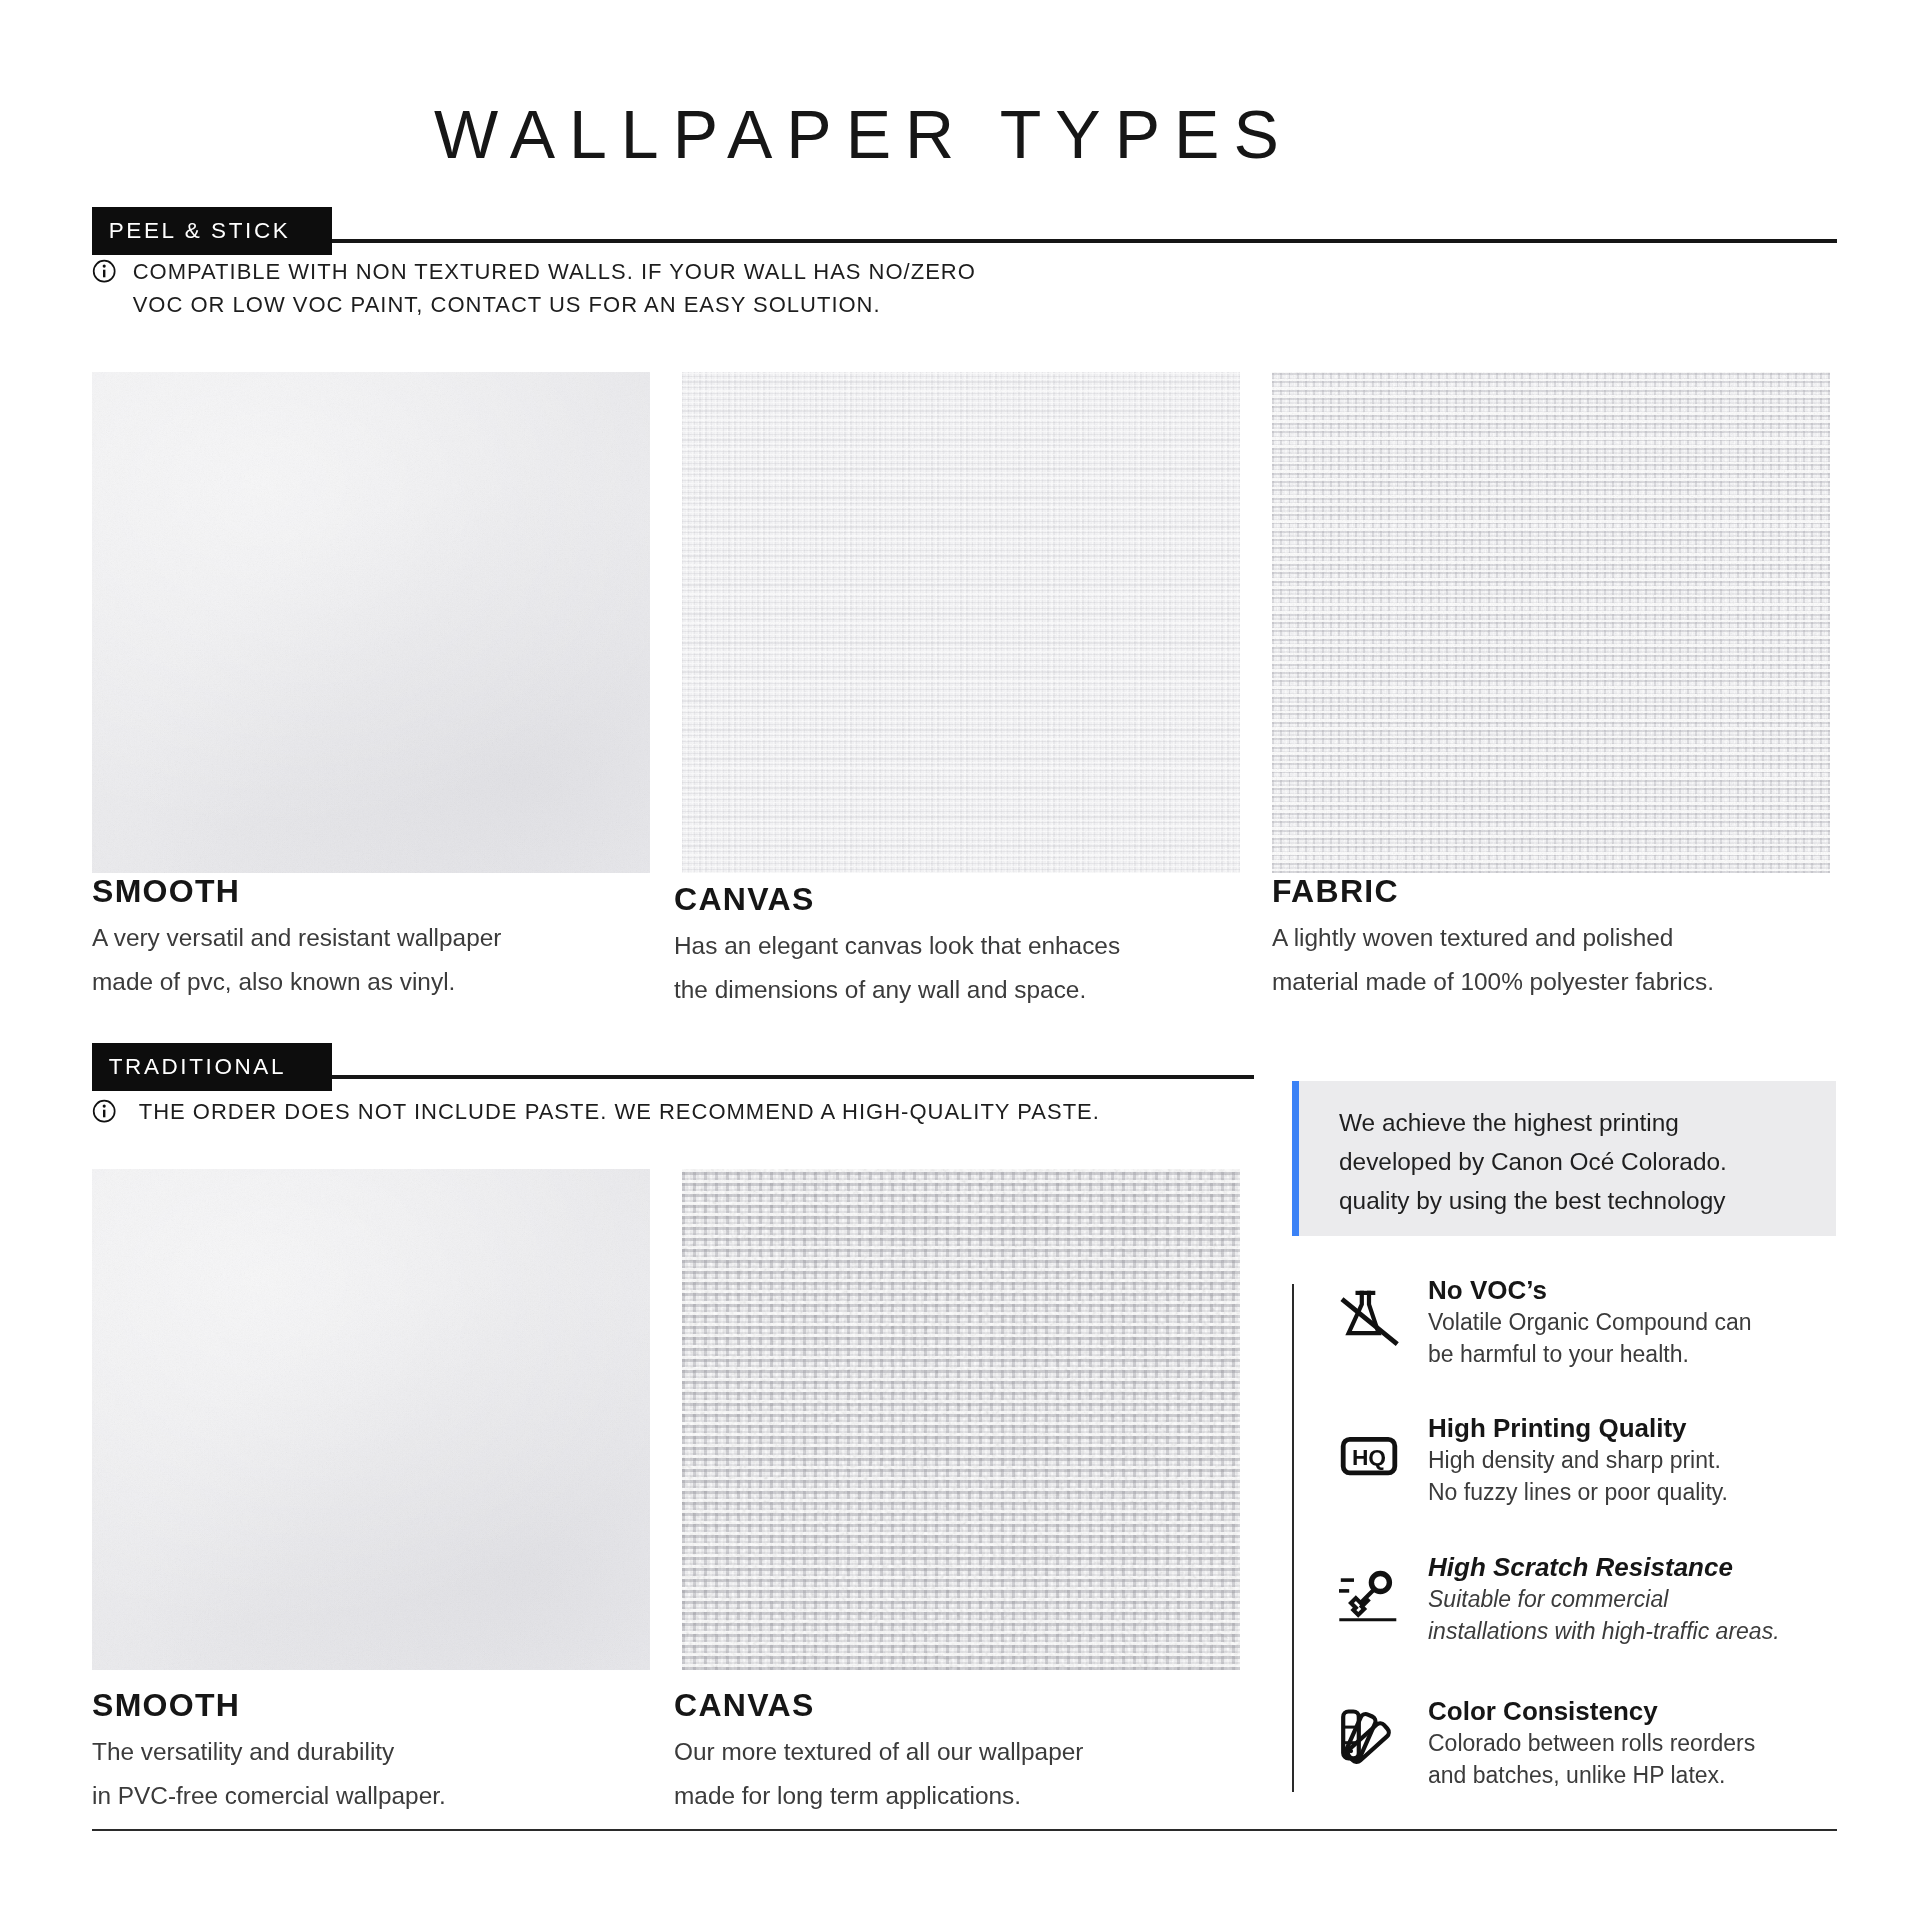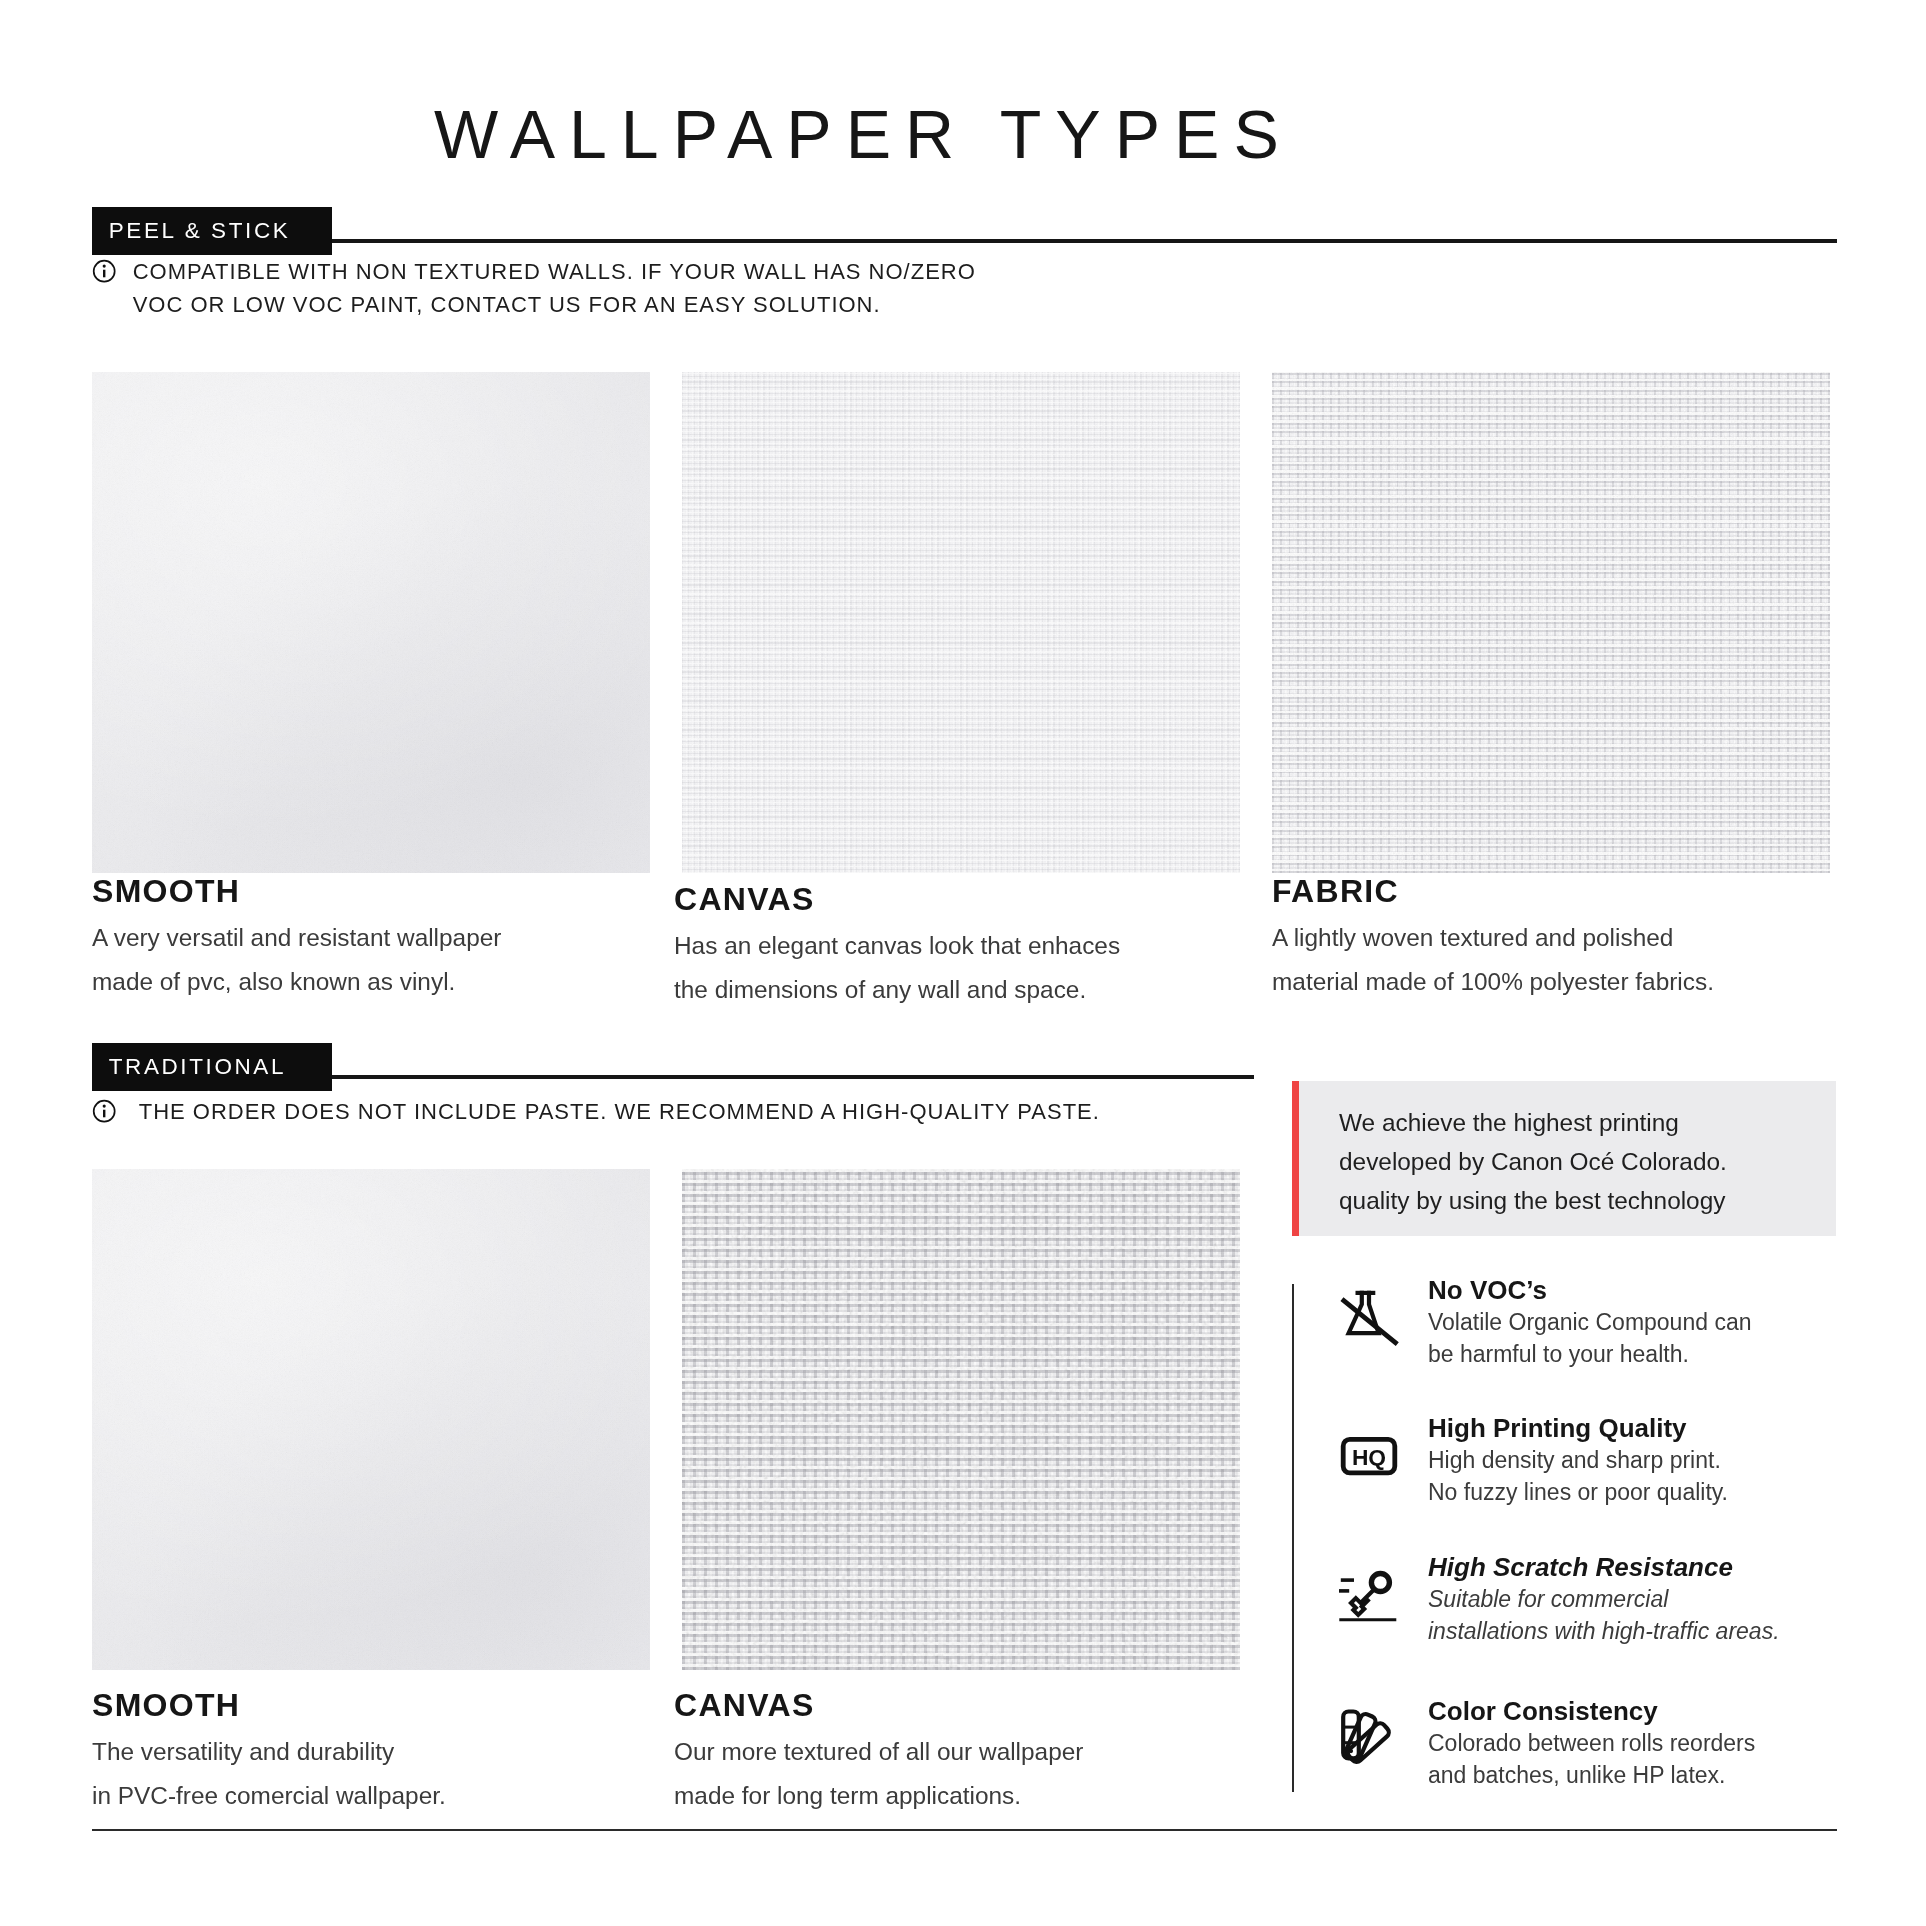--- a/index.html
+++ b/index.html
@@ -58,21 +58,21 @@
 
   
   .tlabel{position:absolute;width:578px;}
   .tname{font-size:32px;font-weight:700;letter-spacing:1.3px;color:#161616;}
   .tdesc{font-size:24.4px;line-height:35px;color:#3b3b3b;margin-top:9px;}
   .tlabel .tdesc:nth-child(2){margin-top:10.3px;}
 
   
   .quote{
     position:absolute;left:1292px;top:1081px;width:544px;height:155px;box-sizing:border-box;
-    background:#ebebed;border-left:7px solid #ef4444;
+    background:#ebebed;border-left:7px solid #3b82f6;
     padding:22px 19px 0 40px;
   }
   .quote-line{font-size:24.4px;line-height:39px;color:#1f1f1f;}
 
   .v-divider{position:absolute;left:1292px;top:1284px;width:1.9px;height:508px;background:#2a2a2a;}
 
   
   .feature{position:absolute;left:1339px;width:507px;}
   .ficon{position:absolute;left:0;top:5.1px;width:60px;height:77px;}
   .ficon svg{width:60px;height:77px;display:block;}

